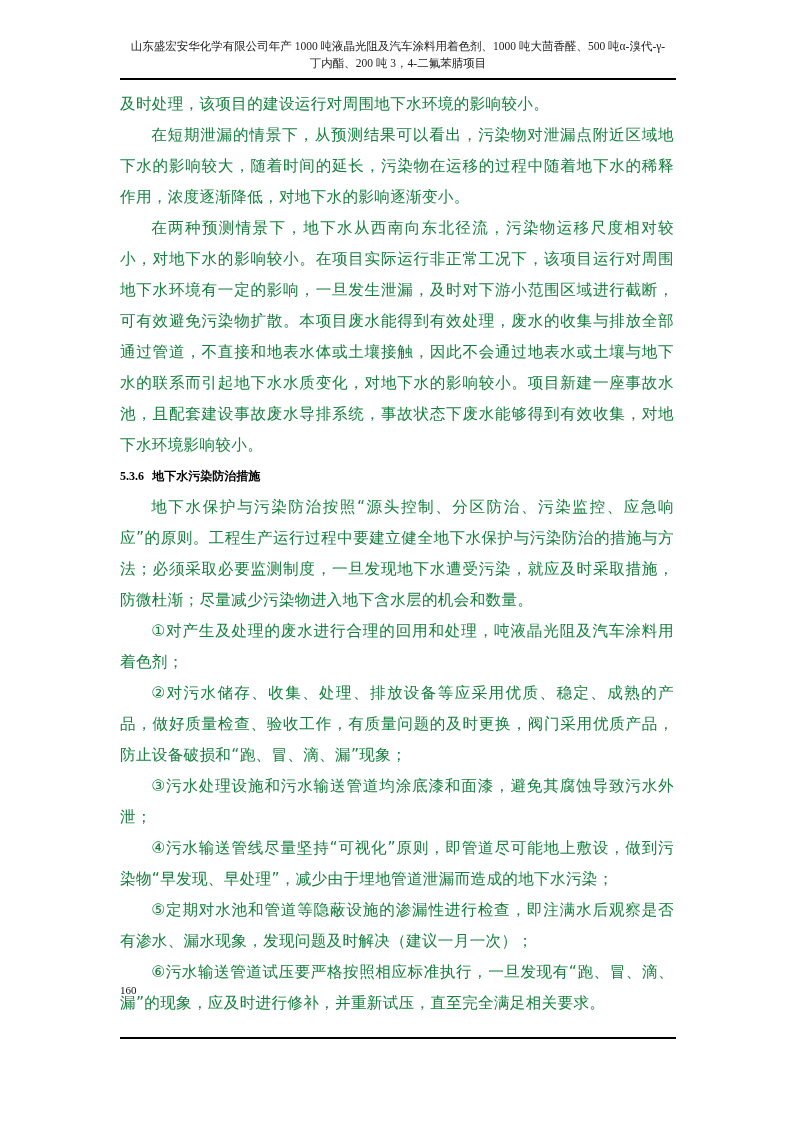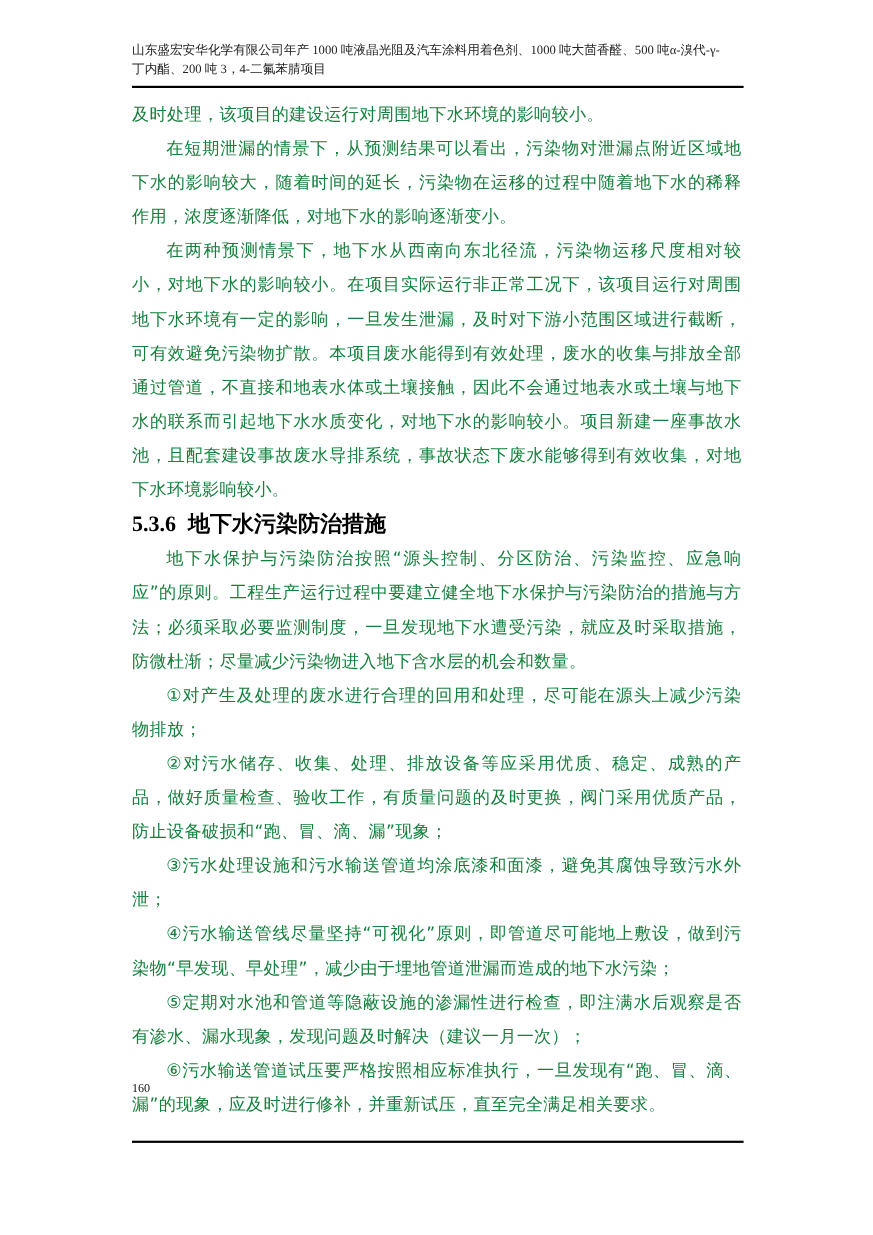--- a/index.html
+++ b/index.html
@@ -13,21 +13,21 @@
       position: relative;
       overflow: hidden;
       font-family: "DejaVu Serif", "Liberation Serif", serif;
       color: #111111;
     }
     .page-header {
       position: absolute;
       left: 120px;
       top: 38px;
       width: 556px;
-      text-align: left;
+      text-align: center;
       font-size: 11.5px;
       line-height: 17px;
       color: #222222;
       font-family: "Liberation Serif", "DejaVu Serif", serif;
     }
     .header-rule {
       position: absolute;
       left: 120px;
       top: 78px;
       width: 556px;
@@ -48,21 +48,21 @@
       text-justify: inter-character;
       letter-spacing: 0.3px;
       font-family: "DejaVu Sans", "Liberation Sans", sans-serif;
       font-weight: normal;
       color: #15803d;
     }
     .indent {
       text-indent: 2em;
     }
     .heading {
-      font-size: 20px;
+      font-size: 12px;
       line-height: 31px;
       margin: 0;
       font-weight: bold;
       font-family: "DejaVu Sans", "Liberation Sans", sans-serif;
       color: #000000;
     }
     .heading .num {
       font-family: "Liberation Serif", "DejaVu Serif", serif;
       font-weight: bold;
       margin-right: 4px;
@@ -102,21 +102,21 @@
   <p class="para indent">在两种预测情景下，地下水从西南向东北径流，污染物运移尺度相对较小，对地下水的影响较小。在项目实际运行非正常工况下，该项目运行对周围地下水环境有一定的影响，一旦发生泄漏，及时对下游小范围区域进行截断，可有效避免污染物扩散。本项目废水能得到有效处理，废水的收集与排放全部通过管道，不直接和地表水体或土壤接触，因此不会通过地表水或土壤与地下水的联系而引起地下水水质变化，对地下水的影响较小。项目新建一座事故水池，且配套建设事故废水导排系统，事故状态下废水能够得到有效收集，对地下水环境影响较小。</p>
 
   <h3 class="heading">
     <span class="num">5.3.6</span>
     <span>地下水污染防治措施</span>
   </h3>
 
   <p class="para indent">地下水保护与污染防治按照“源头控制、分区防治、污染监控、应急响应”的原则。工程生产运行过程中要建立健全地下水保护与污染防治的措施与方法；必须采取必要监测制度，一旦发现地下水遭受污染，就应及时采取措施，防微杜渐；尽量减少污染物进入地下含水层的机会和数量。</p>
 
 
-  <p class="para indent">①对产生及处理的废水进行合理的回用和处理，尽可能在源头上减少污染物排放；</p>
+  <p class="para indent">①对产生及处理的废水进行合理的回用和处理，吨液晶光阻及汽车涂料用着色剂；</p>
   <p class="para indent">②对污水储存、收集、处理、排放设备等应采用优质、稳定、成熟的产品，做好质量检查、验收工作，有质量问题的及时更换，阀门采用优质产品，防止设备破损和“跑、冒、滴、漏”现象；</p>
   <p class="para indent">③污水处理设施和污水输送管道均涂底漆和面漆，避免其腐蚀导致污水外泄；</p>
   <p class="para indent">④污水输送管线尽量坚持“可视化”原则，即管道尽可能地上敷设，做到污染物“早发现、早处理”，减少由于埋地管道泄漏而造成的地下水污染；</p>
   <p class="para indent">⑤定期对水池和管道等隐蔽设施的渗漏性进行检查，即注满水后观察是否有渗水、漏水现象，发现问题及时解决（建议一月一次）；</p>
   <p class="para indent">⑥污水输送管道试压要严格按照相应标准执行，一旦发现有“跑、冒、滴、漏”的现象，应及时进行修补，并重新试压，直至完全满足相关要求。</p>
 </div>
 
 <div class="footer-rule"></div>
 <div class="page-number">160</div>
 

